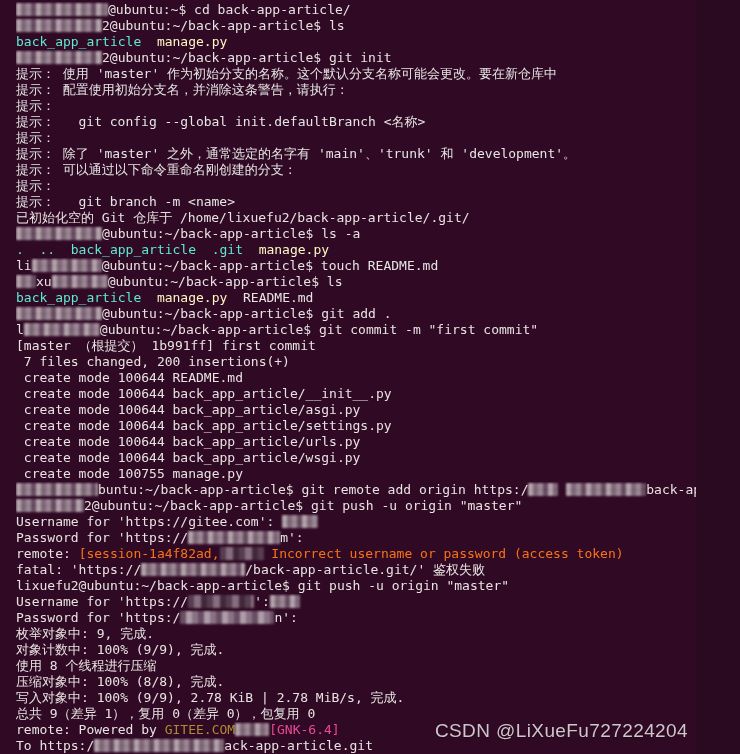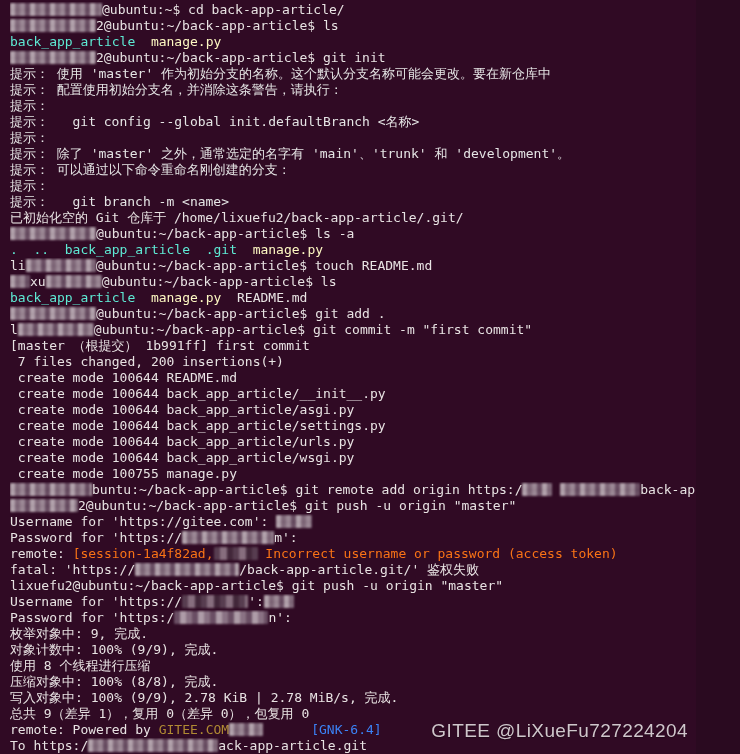--- a/index.html
+++ b/index.html
@@ -11,21 +11,21 @@
   body {
     font-family: "DejaVu Sans Mono", "Liberation Mono", monospace;
   }
   #terminal {
     position: relative;
     width: 696px;
     height: 754px;
     background: #300a24;
     overflow: hidden;
     box-sizing: border-box;
-    padding: 2px 0 0 10px;
+    padding: 2px 0 0 16px;
   }
   #screen {
     font-family: "DejaVu Sans Mono", "Liberation Mono", monospace;
     font-size: 13px;
     line-height: 16px;
     color: #e8e3e3;
     white-space: pre;
     letter-spacing: 0px;
   }
   .ln {
@@ -34,21 +34,21 @@
     white-space: pre;
     overflow: hidden;
   }
   
   .c-default { color: #e8e3e3; }
   .c-dir     { color: #5eead4; }
   .c-file    { color: #fef9c3; }
   .c-hint    { color: #e5e5e5; }
   .c-err     { color: #f97316; }
   .c-brand   { color: #b08a33; margin-top: 41px; }
-  .c-tag     { color: #3b82f6; margin-left: 48px; }
+  .c-tag     { color: #ec4899; }
 
   
   .blur {
     display: inline-block;
     vertical-align: -2px;
     height: 13px;
     border-radius: 1px;
     background:
       repeating-linear-gradient(90deg,
         rgba(215,205,210,0.80) 0px, rgba(215,205,210,0.80) 5px,
@@ -86,14 +86,14 @@
     letter-spacing: 0.4px;
     text-shadow: 0 1px 1px rgba(0,0,0,0.35);
     user-select: none;
   }
 </style>
 </head>
 <body>
 
 <div id="terminal" style="background: rgb(48, 10, 36);">
   <div id="screen" style="color: rgb(232, 227, 227);"><div class="ln"><span class="blur" style="width: 92px;"></span><span class="c-default">@ubuntu:~$ cd back-app-article/</span></div><div class="ln"><span class="blur" style="width: 86px;"></span><span class="c-default">2@ubuntu:~/back-app-article$ ls</span></div><div class="ln"><span class="c-dir">back_app_article</span><span class="c-default">  </span><span class="c-file">manage.py</span></div><div class="ln"><span class="blur" style="width: 86px;"></span><span class="c-default">2@ubuntu:~/back-app-article$ git init</span></div><div class="ln"><span class="c-hint">提示： 使用 'master' 作为初始分支的名称。这个默认分支名称可能会更改。要在新仓库中</span></div><div class="ln"><span class="c-hint">提示： 配置使用初始分支名，并消除这条警告，请执行：</span></div><div class="ln"><span class="c-hint">提示：</span></div><div class="ln"><span class="c-hint">提示：   git config --global init.defaultBranch &lt;名称&gt;</span></div><div class="ln"><span class="c-hint">提示：</span></div><div class="ln"><span class="c-hint">提示： 除了 'master' 之外，通常选定的名字有 'main'、'trunk' 和 'development'。</span></div><div class="ln"><span class="c-hint">提示： 可以通过以下命令重命名刚创建的分支：</span></div><div class="ln"><span class="c-hint">提示：</span></div><div class="ln"><span class="c-hint">提示：   git branch -m &lt;name&gt;</span></div><div class="ln"><span class="c-default">已初始化空的 Git 仓库于 /home/lixuefu2/back-app-article/.git/</span></div><div class="ln"><span class="blur" style="width: 86px;"></span><span class="c-default">@ubuntu:~/back-app-article$ ls -a</span></div><div class="ln"><span class="c-dir">.  ..  back_app_article</span><span class="c-default">  </span><span class="c-dir">.git</span><span class="c-default">  </span><span class="c-file">manage.py</span></div><div class="ln"><span class="c-default">li</span><span class="blur" style="width: 70px;"></span><span class="c-default">@ubuntu:~/back-app-article$ touch README.md</span></div><div class="ln"><span class="blur" style="width: 20px;"></span><span class="c-default">xu</span><span class="blur" style="width: 56px;"></span><span class="c-default">@ubuntu:~/back-app-article$ ls</span></div><div class="ln"><span class="c-dir">back_app_article</span><span class="c-default">  </span><span class="c-file">manage.py</span><span class="c-default">  README.md</span></div><div class="ln"><span class="blur" style="width: 86px;"></span><span class="c-default">@ubuntu:~/back-app-article$ git add .</span></div><div class="ln"><span class="c-default">l</span><span class="blur" style="width: 76px;"></span><span class="c-default">@ubuntu:~/back-app-article$ git commit -m "first commit"</span></div><div class="ln"><span class="c-default">[master （根提交） 1b991ff] first commit</span></div><div class="ln"><span class="c-default"> 7 files changed, 200 insertions(+)</span></div><div class="ln"><span class="c-default"> create mode 100644 README.md</span></div><div class="ln"><span class="c-default"> create mode 100644 back_app_article/__init__.py</span></div><div class="ln"><span class="c-default"> create mode 100644 back_app_article/asgi.py</span></div><div class="ln"><span class="c-default"> create mode 100644 back_app_article/settings.py</span></div><div class="ln"><span class="c-default"> create mode 100644 back_app_article/urls.py</span></div><div class="ln"><span class="c-default"> create mode 100644 back_app_article/wsgi.py</span></div><div class="ln"><span class="c-default"> create mode 100755 manage.py</span></div><div class="ln"><span class="blur" style="width: 82px;"></span><span class="c-default">buntu:~/back-app-article$ git remote add origin https:/</span><span class="blur" style="width: 30px;"></span><span class="c-default"> </span><span class="blur" style="width: 80px;"></span><span class="c-default">back-app-article.git</span></div><div class="ln"><span class="blur" style="width: 68px;"></span><span class="c-default">2@ubuntu:~/back-app-article$ git push -u origin "master"</span></div><div class="ln"><span class="c-default">Username for 'https://gitee.com': </span><span class="blur" style="width: 36px;"></span></div><div class="ln"><span class="c-default">Password for 'https://</span><span class="blur" style="width: 92px;"></span><span class="c-default">m':</span></div><div class="ln"><span class="c-default">remote: </span><span class="c-err">[session-1a4f82ad,</span><span class="blur dark" style="width: 44px;"></span><span class="c-err"> Incorrect username or password (access token)</span></div><div class="ln"><span class="c-default">fatal: 'https://</span><span class="blur" style="width: 104px;"></span><span class="c-default">/back-app-article.git/' 鉴权失败</span></div><div class="ln"><span class="c-default">lixuefu2@ubuntu:~/back-app-article$ git push -u origin "master"</span></div><div class="ln"><span class="c-default">Username for 'https://</span><span class="blur dark" style="width: 66px;"></span><span class="c-default">':</span><span class="blur" style="width: 30px;"></span></div><div class="ln"><span class="c-default">Password for 'https:/</span><span class="blur d2" style="width: 94px;"></span><span class="c-default">n':</span></div><div class="ln"><span class="c-default">枚举对象中: 9, 完成.</span></div><div class="ln"><span class="c-default">对象计数中: 100% (9/9), 完成.</span></div><div class="ln"><span class="c-default">使用 8 个线程进行压缩</span></div><div class="ln"><span class="c-default">压缩对象中: 100% (8/8), 完成.</span></div><div class="ln"><span class="c-default">写入对象中: 100% (9/9), 2.78 KiB | 2.78 MiB/s, 完成.</span></div><div class="ln"><span class="c-default">总共 9（差异 1），复用 0（差异 0），包复用 0</span></div><div class="ln"><span class="c-default">remote: Powered by </span><span class="c-brand">GITEE.COM</span><span class="blur" style="width: 34px;"></span><span class="c-tag">[GNK-6.4]</span></div><div class="ln"><span class="c-default">To https:/</span><span class="blur" style="width: 130px;"></span><span class="c-default">ack-app-article.git</span></div></div>
-  <div id="watermark">GITEE @LiXueFu727224204</div>
+  <div id="watermark">CSDN @LiXueFu727224204</div>
 </div>
 
 </body></html>

